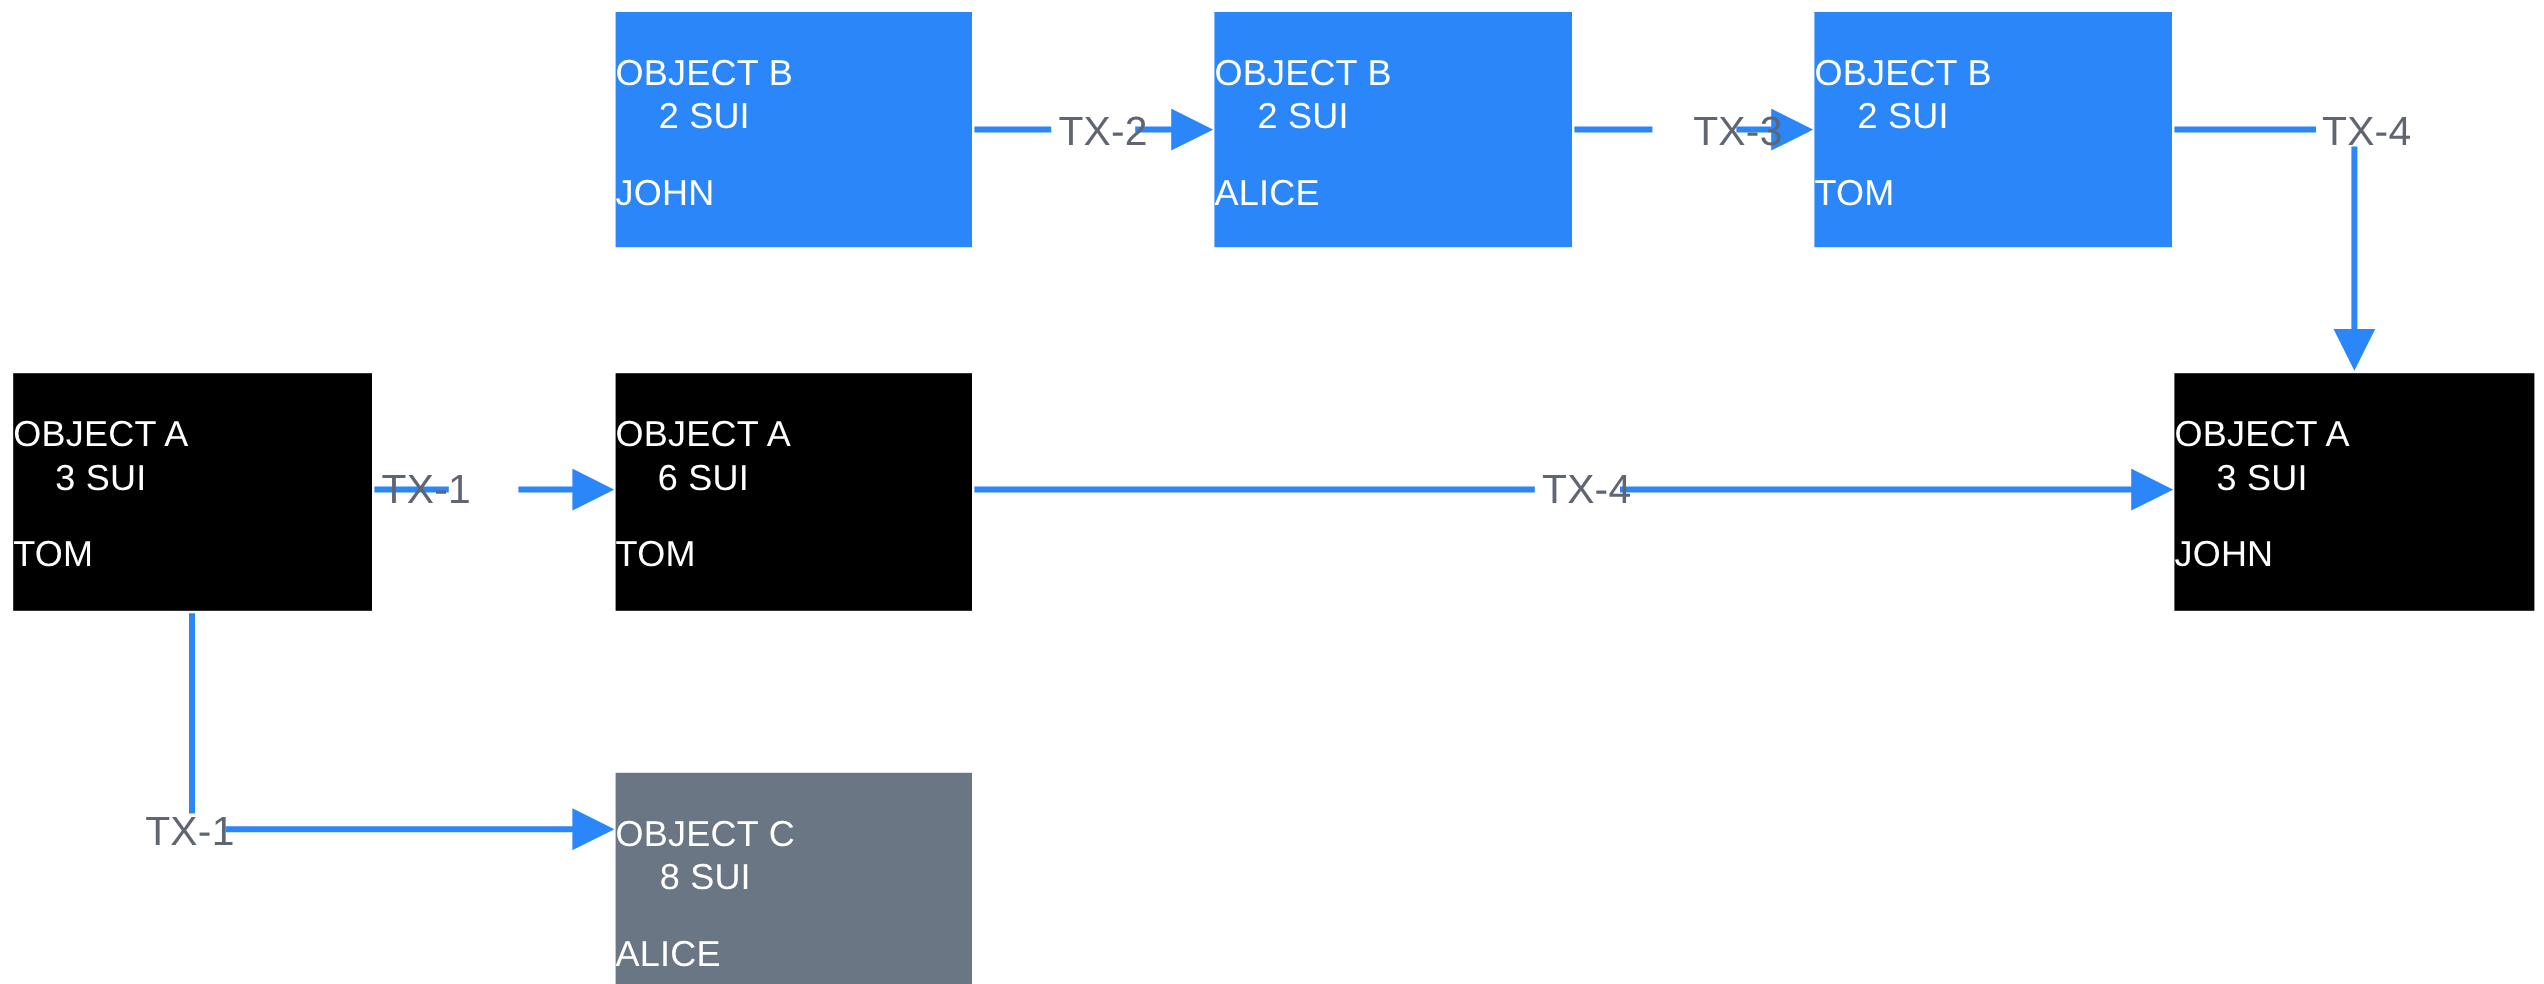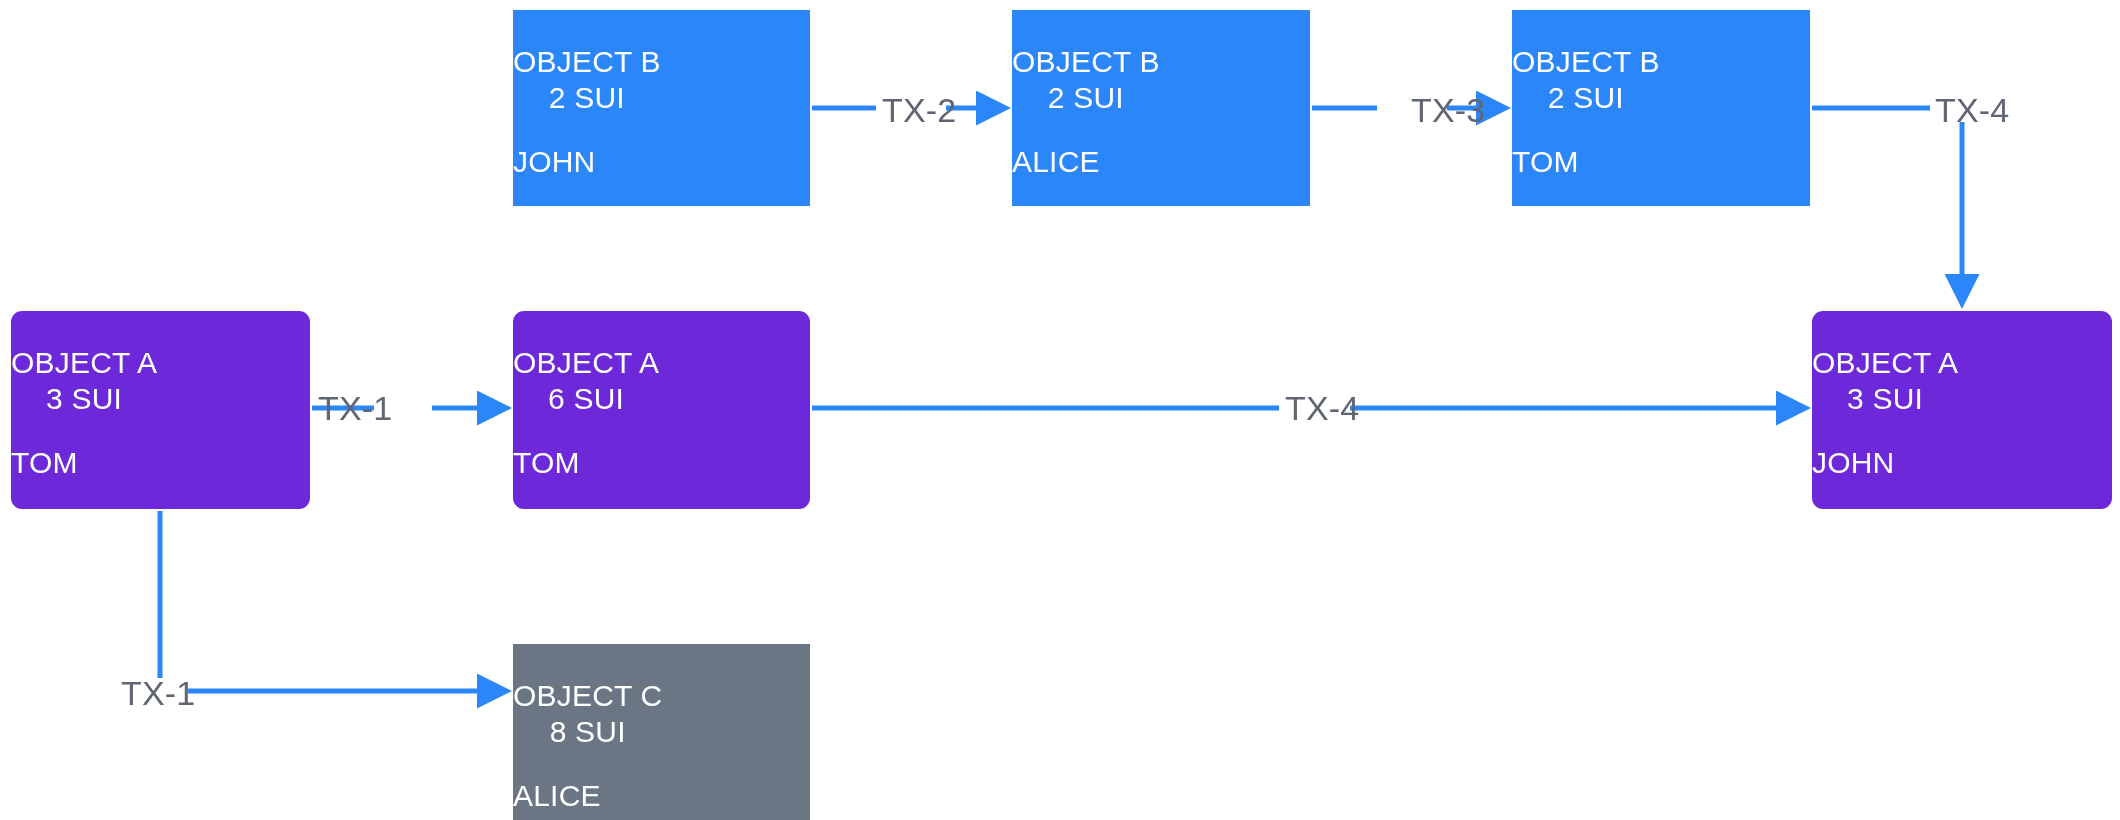--- a/index.html
+++ b/index.html
@@ -30,21 +30,21 @@
   .node .title-block {
     margin-top: 34px;
     text-align: center;
     letter-spacing: 0.2px;
   }
   .node .owner-block {
     margin-top: 28px;
     text-align: center;
     letter-spacing: 0.2px;
   }
-  .node-black { background: #6d28d9; border-radius: 11px; }
+  .node-black { background: #000000; }
   .node-blue  { background: #2b87f9; }
   .node-gray  { background: #6b7684; }
 
   .edge-label {
     position: absolute;
     color: #5f6672;
     font-size: 34px;
     line-height: 1;
     white-space: nowrap;
     letter-spacing: 0.2px;

